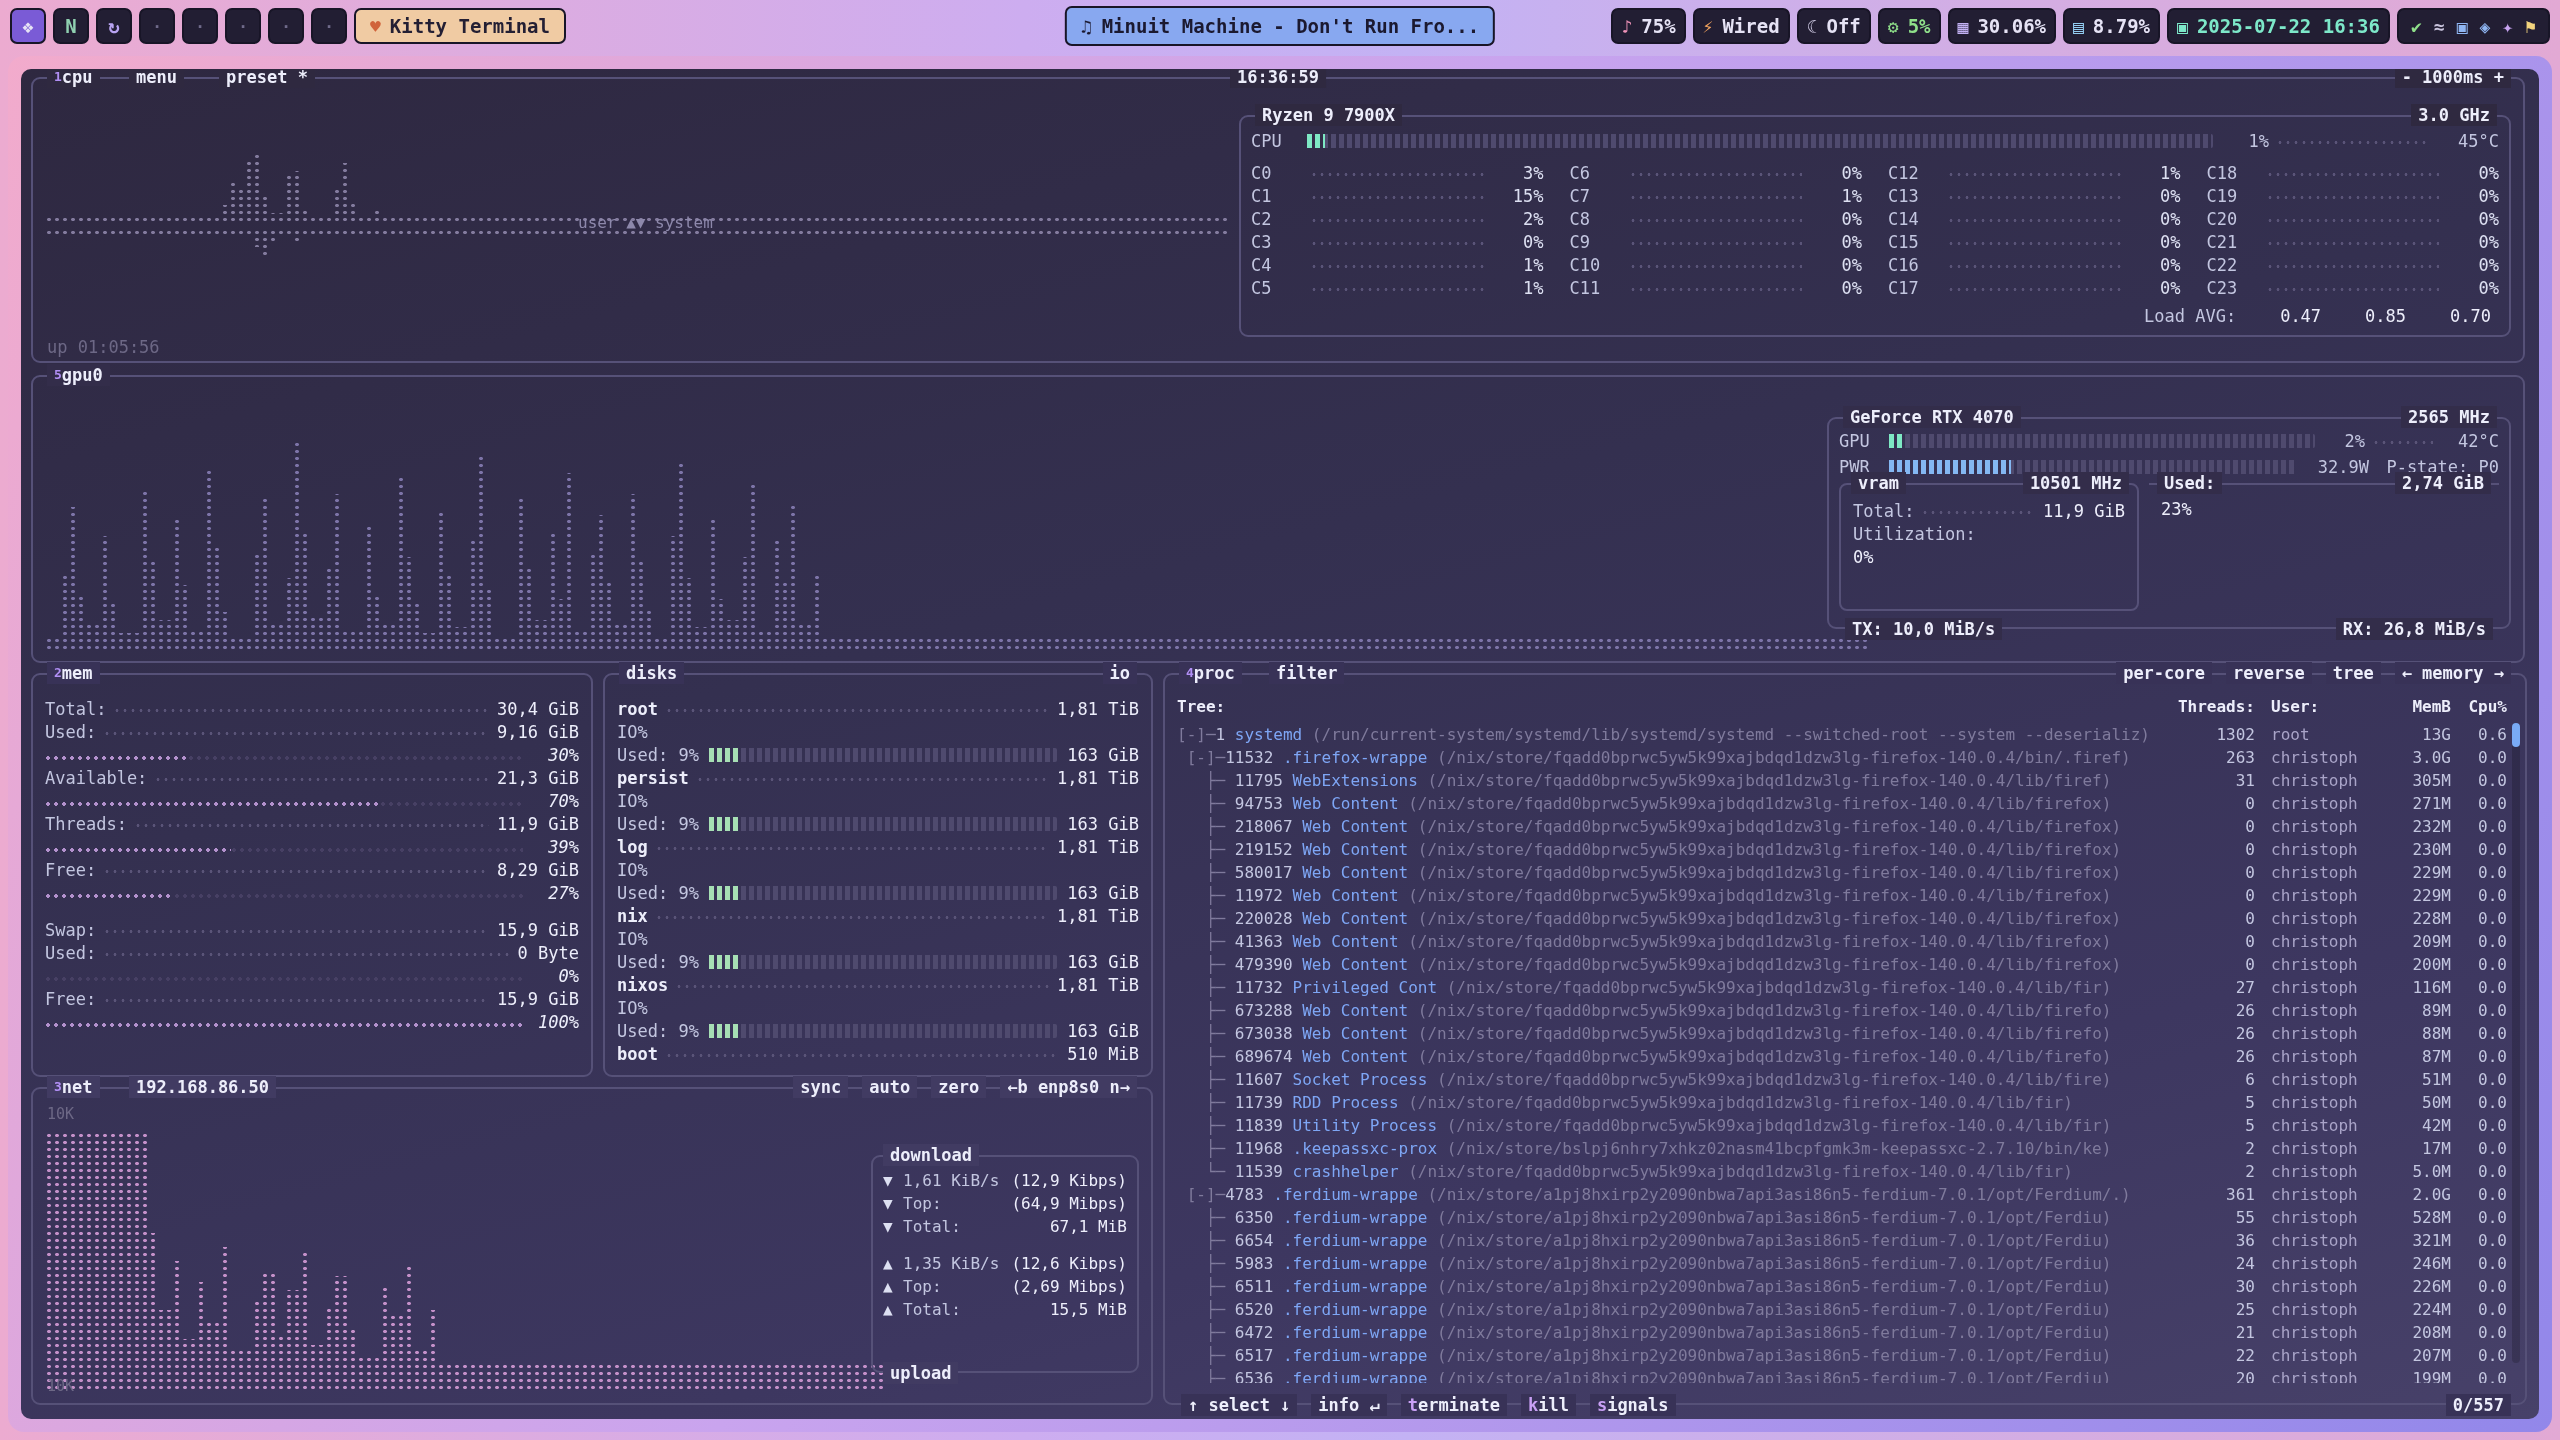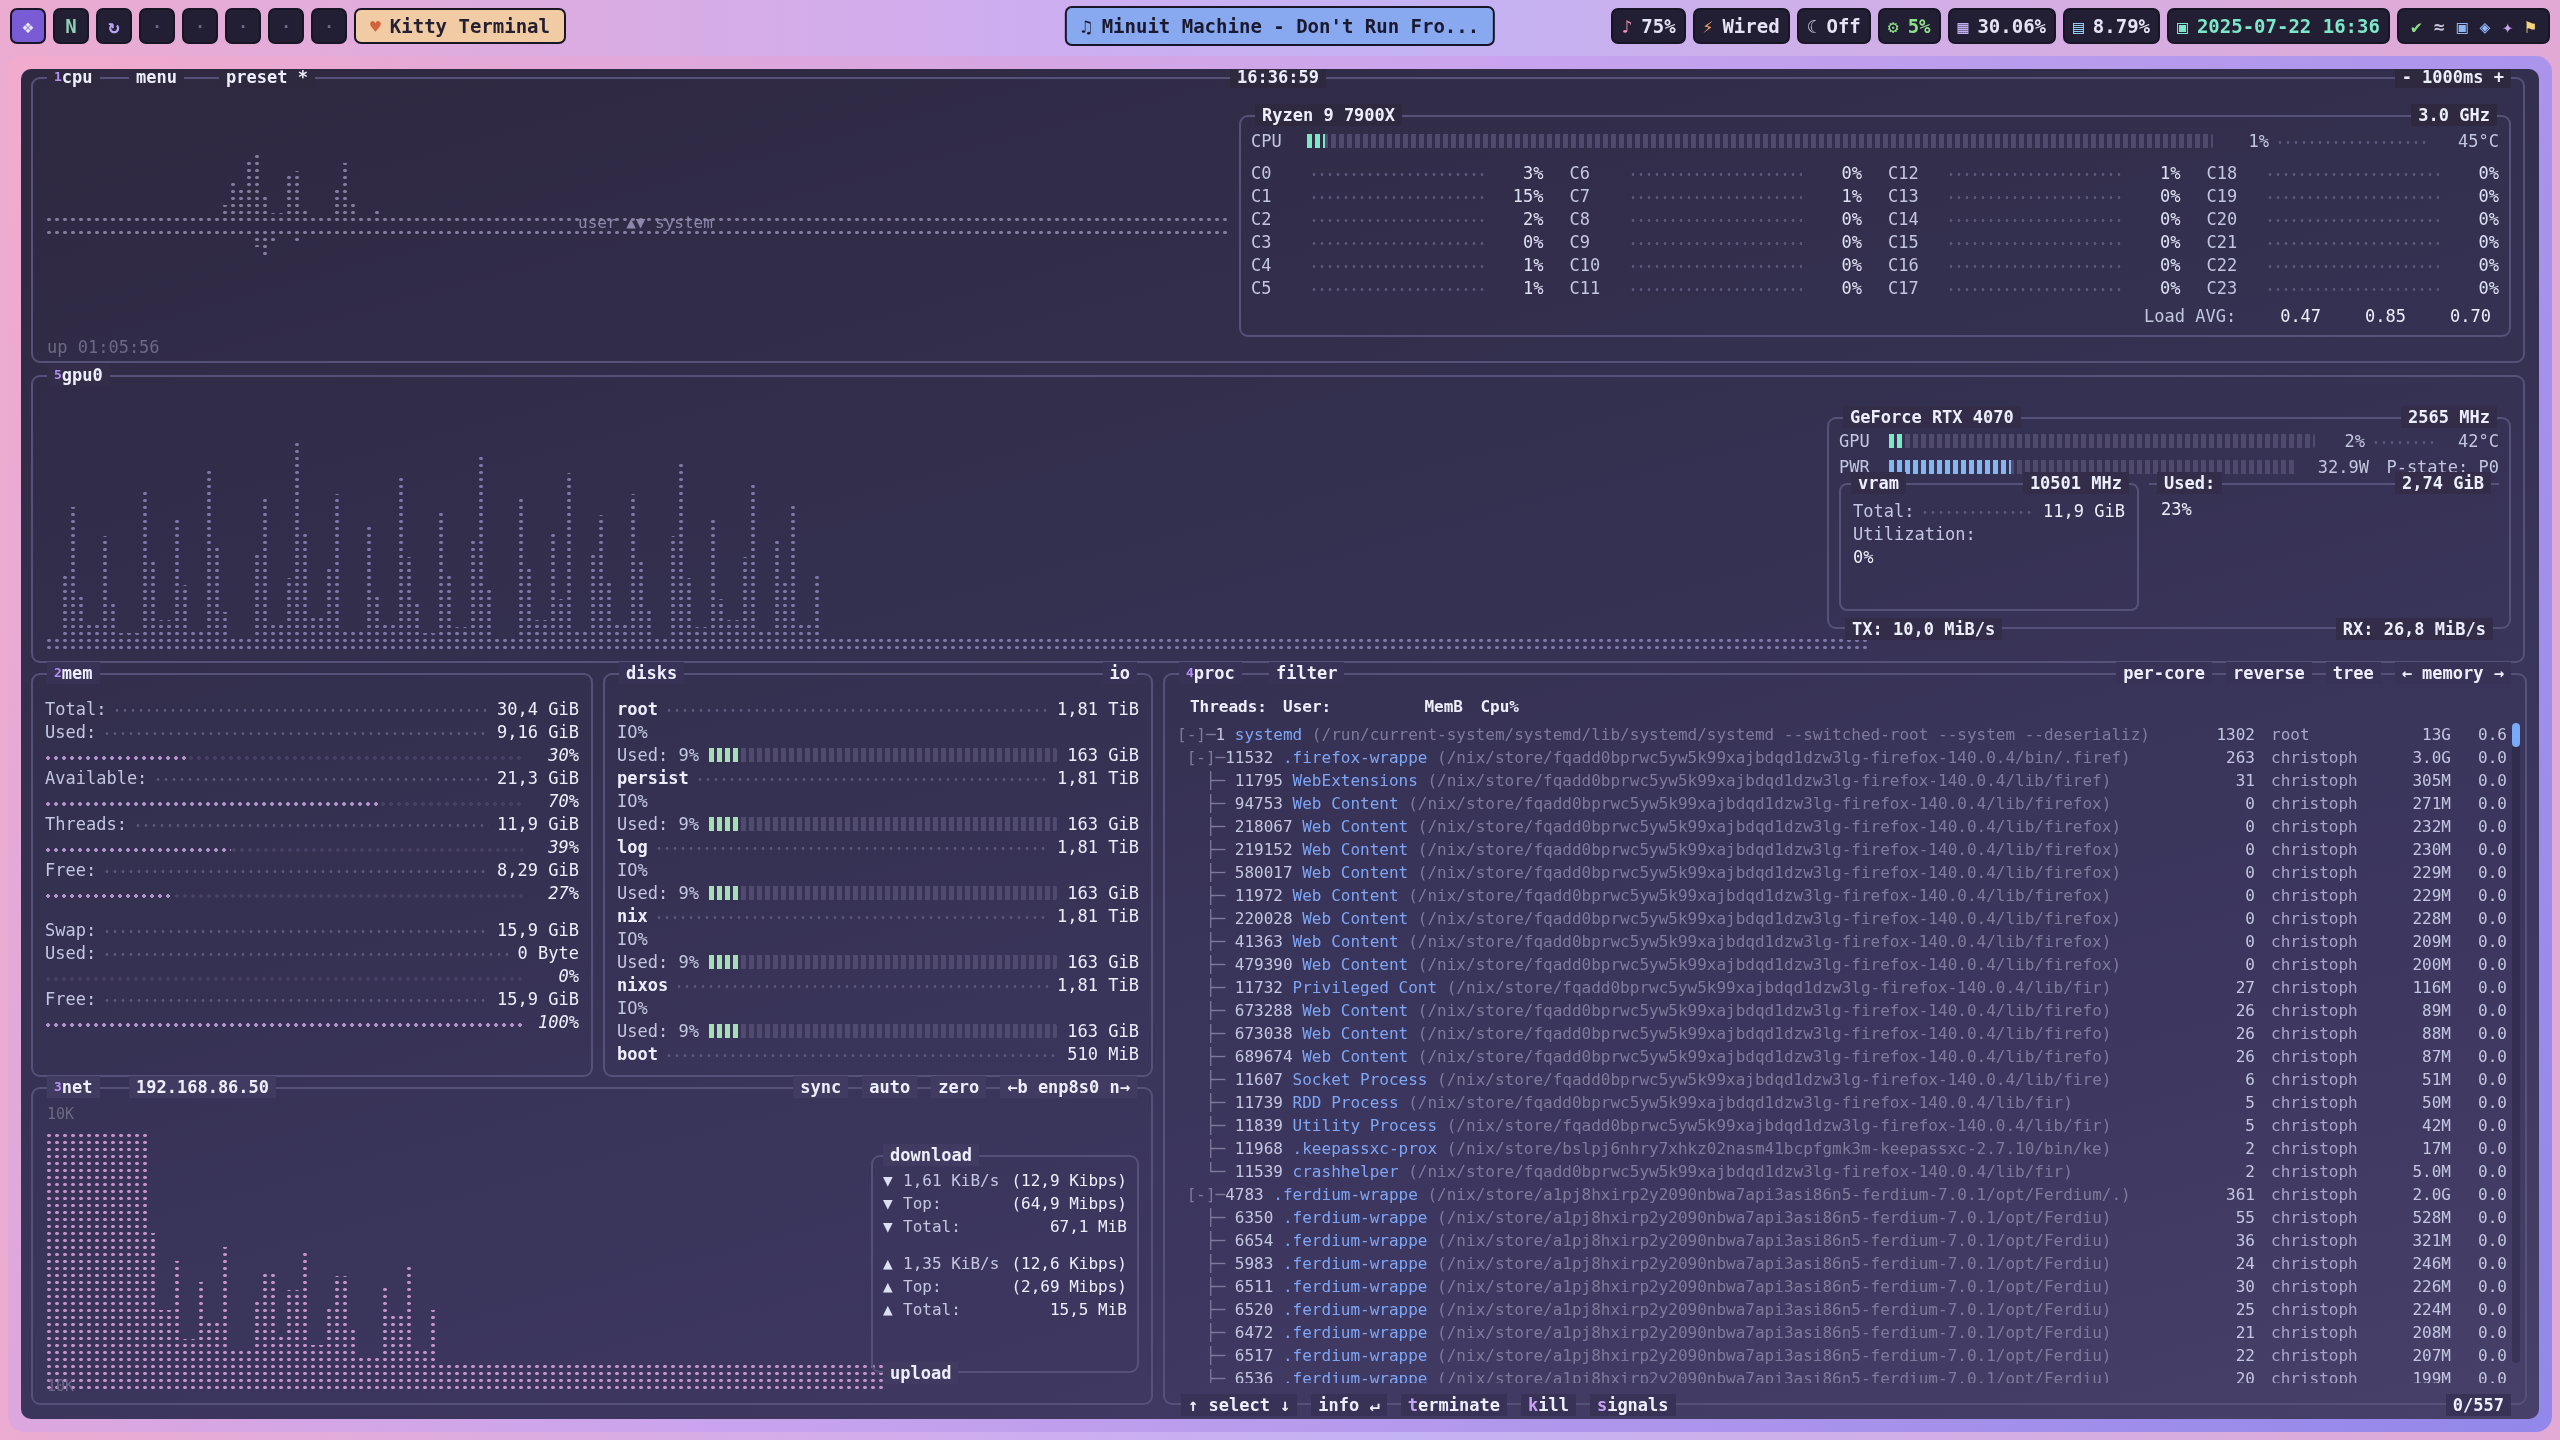--- a/index.html
+++ b/index.html
@@ -1274,20 +1274,21 @@
         <span class="blabel" style="left:14px"><span class="sup">4</span><span>proc</span></span>
         <span class="blabel chip" style="left:104px">filter</span>
         <div class="chiprow" id="proc-toggles" style="right:14px;top:-13px">
             <span class="blabel chip" style="position: static;">per-core</span>
             <span class="blabel chip" style="position: static;">reverse</span>
             <span class="blabel chip" style="position: static;">tree</span>
             <span class="blabel chip" style="position: static;">← memory →</span>
           </div>
 
         <div class="phead">
+          <span class="pmain hdr">Tree:</span>
           <span class="c-thr hdr">Threads:</span>
           <span class="c-usr hdr">User:</span>
           <span class="c-mem hdr">MemB</span>
           <span class="c-cpu hdr">Cpu%</span>
         </div>
         <div class="prows" id="proc-rows">
             <div class="prow"><span class="pmain"><span class="ptree">[-]─</span><span class="ppid">1 </span><span class="pname">systemd </span><span class="pargs">(/run/current-system/systemd/lib/systemd/systemd --switched-root --system --deserializ)</span></span><span class="c-thr ppid">1302</span><span class="c-usr">root</span><span class="c-mem ppid">13G</span><span class="c-cpu ppid">0.6</span></div>
             <div class="prow"><span class="pmain"><span class="ptree"> [-]─</span><span class="ppid">11532 </span><span class="pname">.firefox-wrappe </span><span class="pargs">(/nix/store/fqadd0bprwc5yw5k99xajbdqd1dzw3lg-firefox-140.0.4/bin/.firef)</span></span><span class="c-thr ppid">263</span><span class="c-usr">christoph</span><span class="c-mem ppid">3.0G</span><span class="c-cpu ppid">0.0</span></div>
             <div class="prow"><span class="pmain"><span class="ptree">   ├─ </span><span class="ppid">11795 </span><span class="pname">WebExtensions </span><span class="pargs">(/nix/store/fqadd0bprwc5yw5k99xajbdqd1dzw3lg-firefox-140.0.4/lib/firef)</span></span><span class="c-thr ppid">31</span><span class="c-usr">christoph</span><span class="c-mem ppid">305M</span><span class="c-cpu ppid">0.0</span></div>
             <div class="prow"><span class="pmain"><span class="ptree">   ├─ </span><span class="ppid">94753 </span><span class="pname">Web Content </span><span class="pargs">(/nix/store/fqadd0bprwc5yw5k99xajbdqd1dzw3lg-firefox-140.0.4/lib/firefox)</span></span><span class="c-thr ppid">0</span><span class="c-usr">christoph</span><span class="c-mem ppid">271M</span><span class="c-cpu ppid">0.0</span></div>

